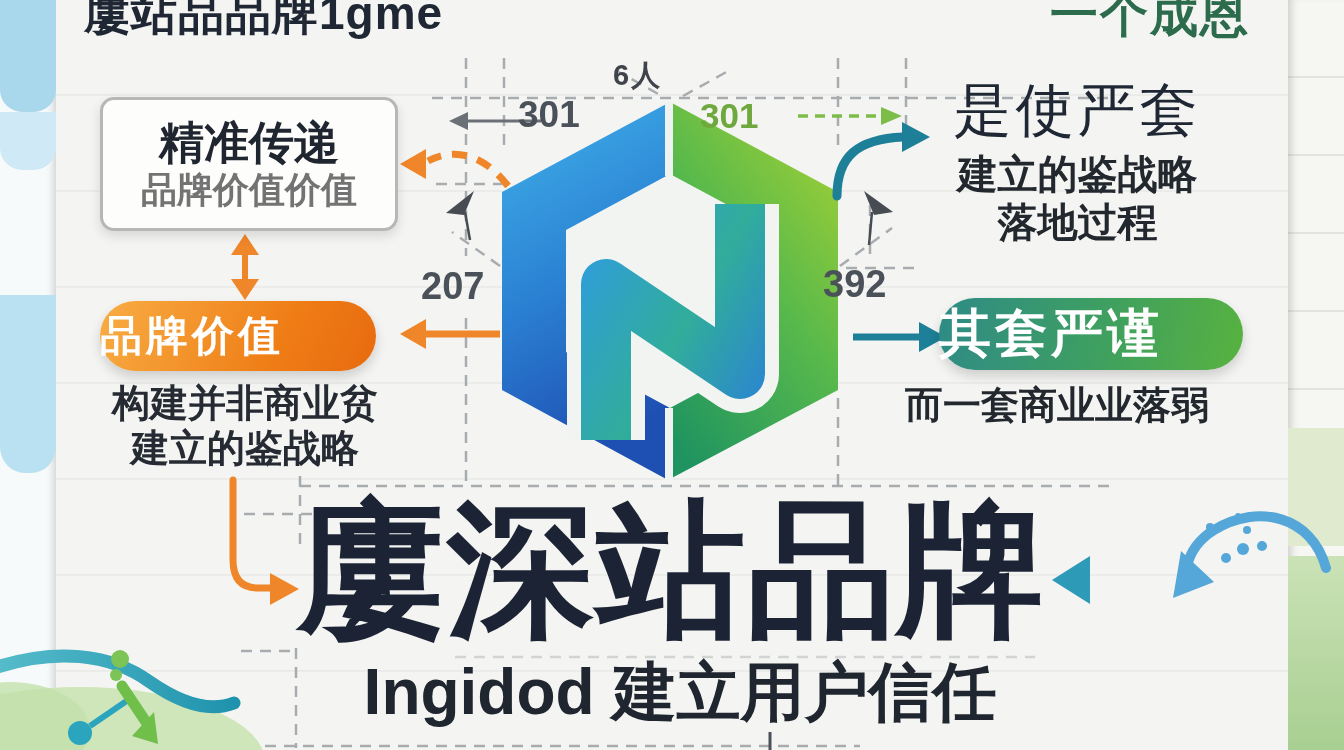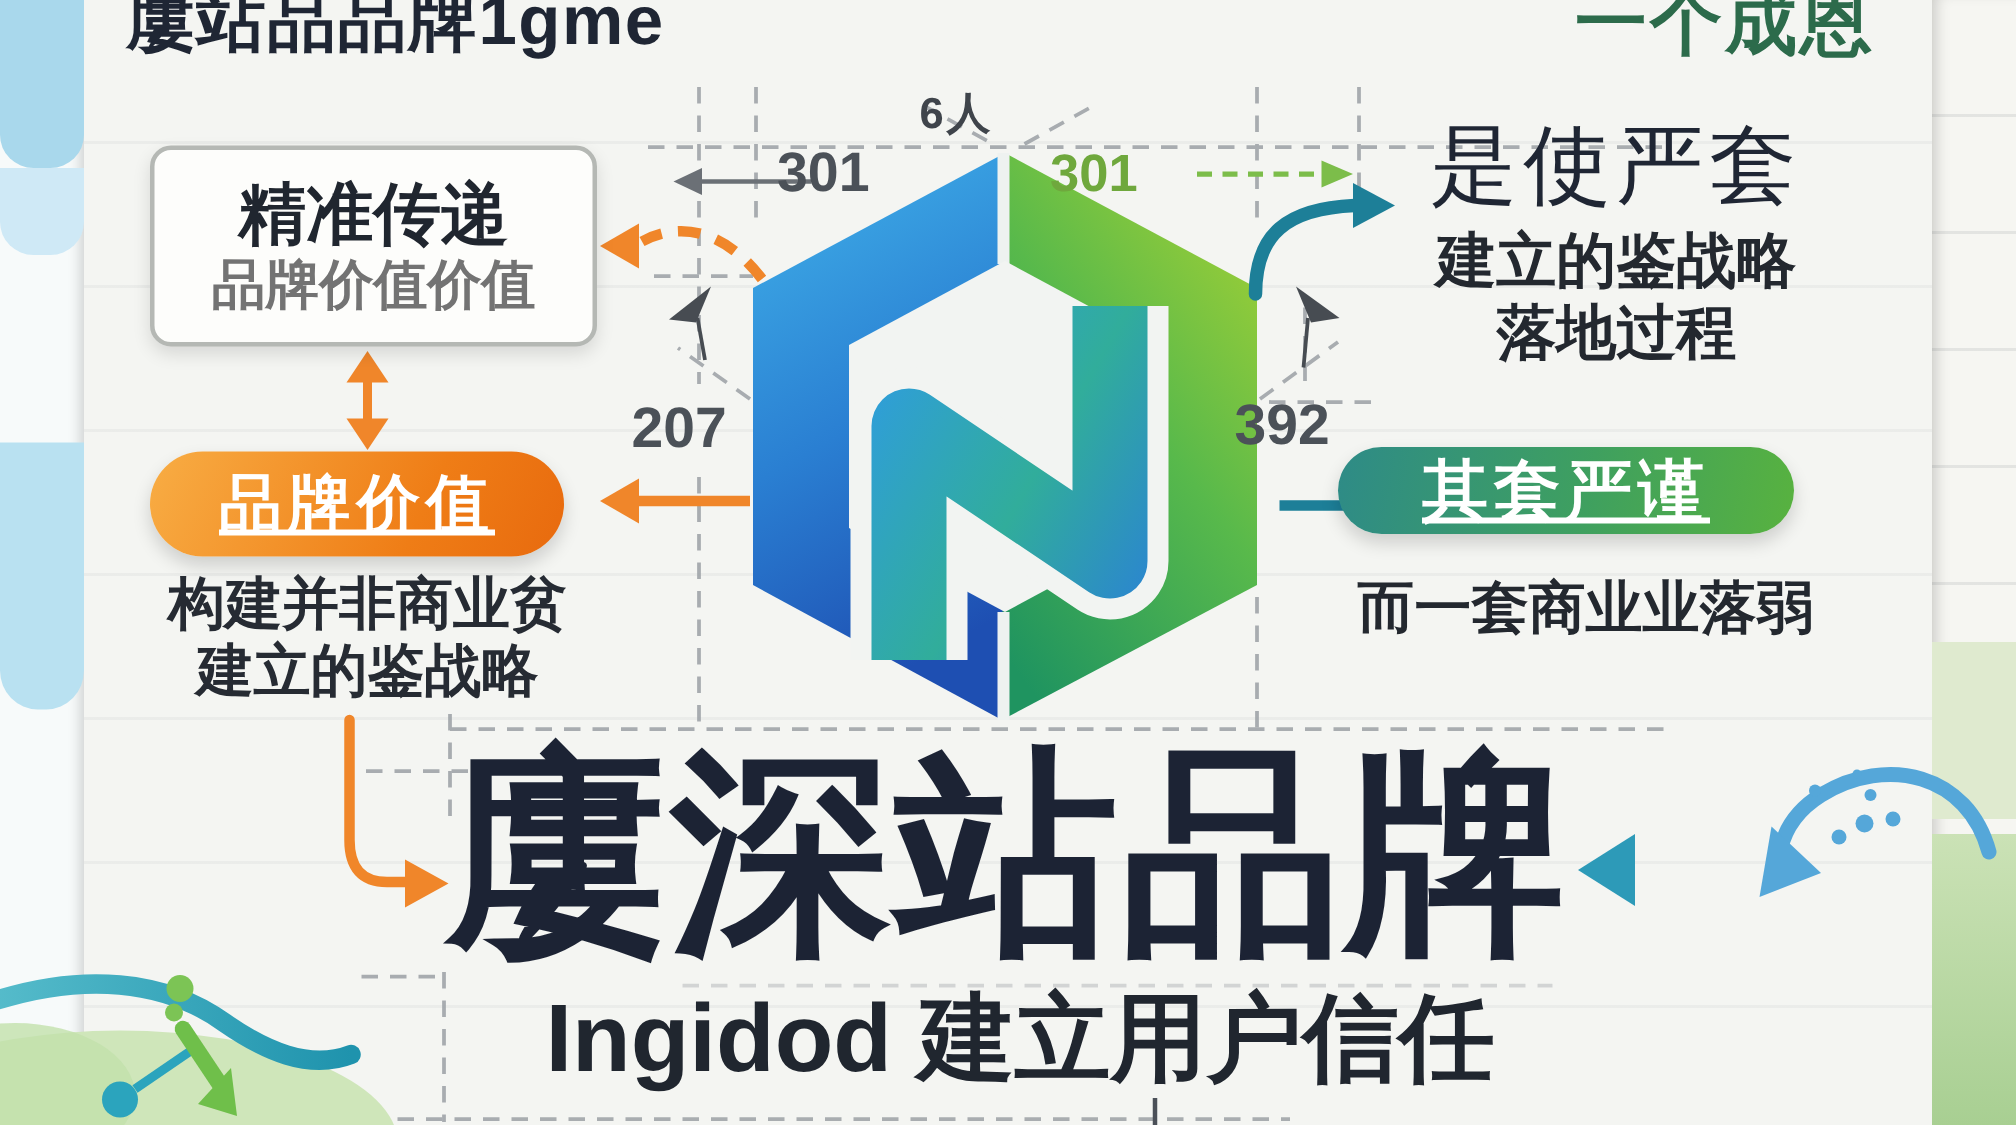--- a/index.html
+++ b/index.html
@@ -36,27 +36,27 @@
   #hdr-left{left:84px;top:-17px;font-size:46px;font-weight:800;letter-spacing:1px;white-space:nowrap;}
   #hdr-right{left:1050px;top:-17px;font-size:48px;font-weight:800;letter-spacing:2px;color:#2c6b4b;white-space:nowrap;}
   #info-card{
     left:100px;top:97px;width:292px;height:128px;background:#fdfdfb;
     border:3px solid #b5b8b4;border-radius:14px;box-shadow:0 5px 12px rgba(0,0,0,0.12);
     display:flex;flex-direction:column;align-items:center;justify-content:center;
   }
   #info-card .l1{font-size:45px;font-weight:900;color:#20262f;line-height:52px;}
   #info-card .l2{font-size:36px;font-weight:700;color:#737373;line-height:42px;}
   .pill{
-    display:flex;align-items:center;justify-content:center;color:#fff;
+    display:flex;align-items:center;color:#fff;
     font-weight:800;border-radius:37px;box-shadow:0 6px 12px rgba(0,0,0,0.16);
-    letter-spacing:4px;white-space:nowrap;text-decoration:underline;
+    letter-spacing:4px;white-space:nowrap;
   }
   #pill-orange{left:100px;top:301px;width:276px;height:70px;font-size:42px;
     background:linear-gradient(115deg,#f8ad44,#ef7d16 65%,#e86a0e);}
-  #pill-green{left:892px;top:298px;width:304px;height:58px;font-size:44px;
+  #pill-green{left:939px;top:298px;width:304px;height:72px;font-size:52px;
     background:linear-gradient(100deg,#2e8b87,#3fa05f 55%,#58b23f);}
   #cap-left{left:60px;top:381px;width:370px;text-align:center;font-size:38px;font-weight:800;line-height:45px;color:#262b33;}
   #rt-heading{left:905px;top:72px;width:345px;text-align:center;font-size:58px;font-weight:400;letter-spacing:4px;color:#1f2634;white-space:nowrap;}
   #rt-sub{left:905px;top:150px;width:345px;text-align:center;font-size:40px;font-weight:700;line-height:48px;color:#23282f;}
   #cap-right{left:905px;top:380px;width:360px;font-size:38px;font-weight:700;color:#23282f;white-space:nowrap;}
   .dim{color:#4b5158;font-weight:600;text-align:left;}
   #dim-apex{left:613px;top:56px;width:110px;font-size:29px;color:#3f444b;font-weight:700;letter-spacing:2px;}
   #dim-301l{left:518px;top:94px;width:100px;font-size:37px;}
   #dim-301r{left:700px;top:96px;width:100px;font-size:35px;color:#6fa83d;font-weight:700;}
   #dim-207{left:421px;top:265px;width:100px;font-size:38px;}

